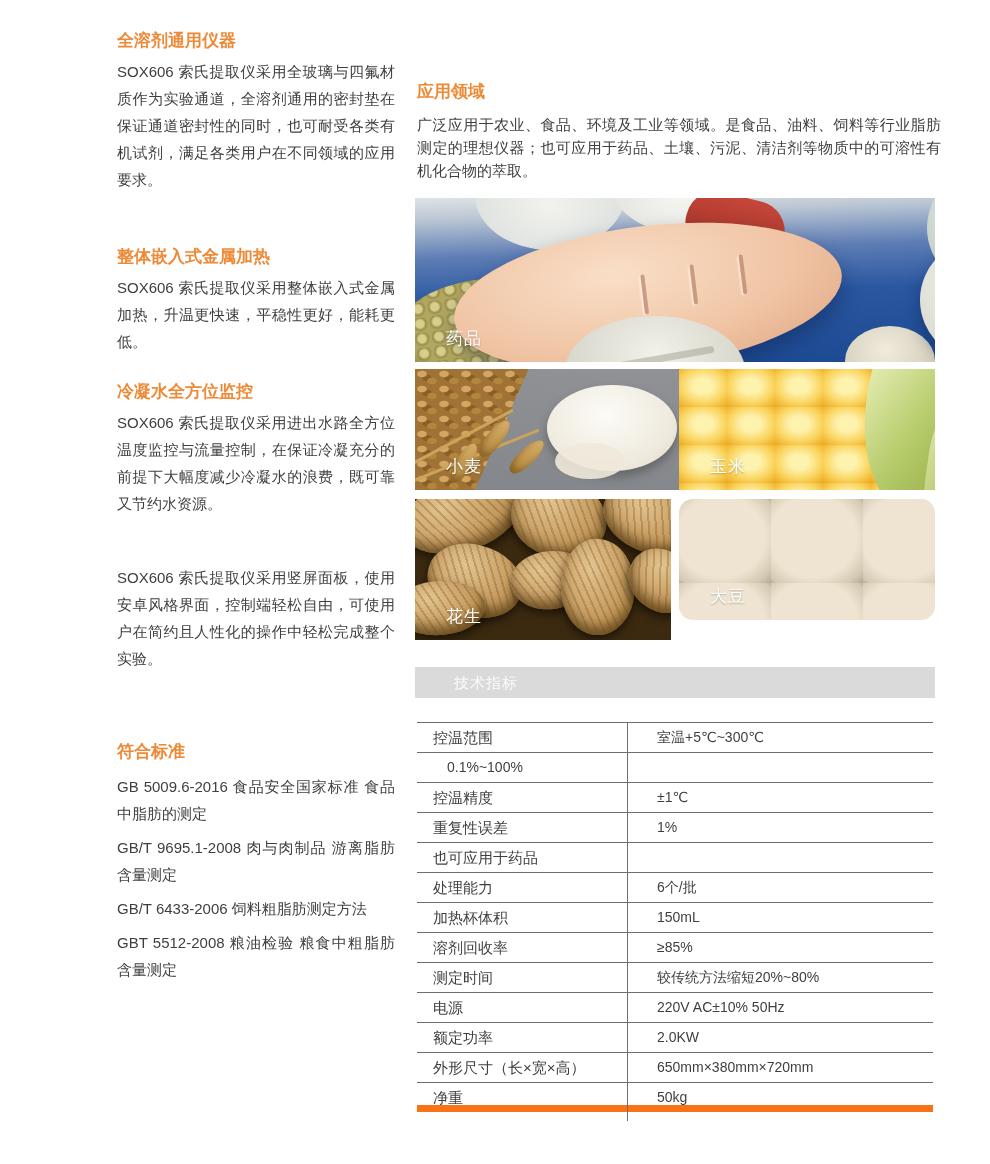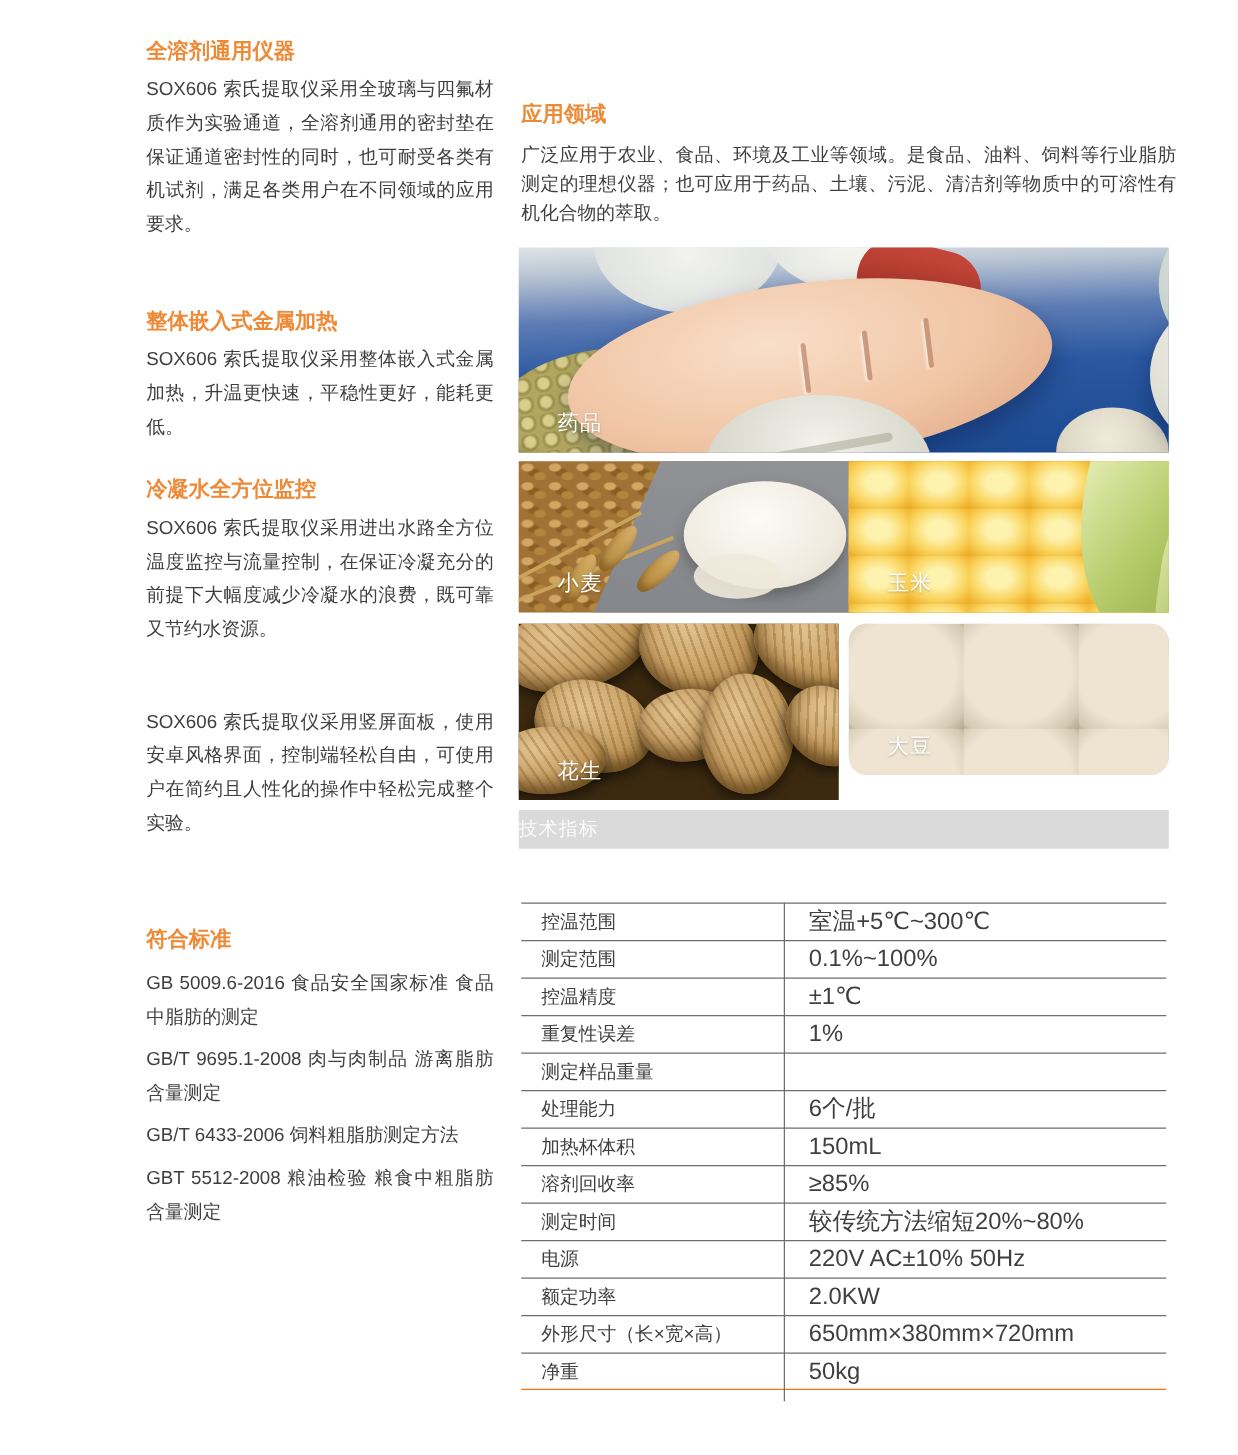--- a/index.html
+++ b/index.html
@@ -100,28 +100,28 @@
     background:repeating-linear-gradient(62deg,rgba(110,72,22,.28) 0 2px,rgba(0,0,0,0) 2px 7px); }
 
   
   .ph-soy { left:679px; top:499px; width:256px; height:121px; background-color:#857a68;
     background-image:
       radial-gradient(ellipse 84px 78px at 42px 38px,#eee4d1 0 52%,#d4c9b2 72%,rgba(70,60,42,.55) 96%),
       radial-gradient(ellipse 84px 78px at 88px 80px,#e9dfcb 0 52%,#cdc1aa 72%,rgba(70,60,42,.55) 96%);
     background-size:92px 84px;border-radius:14px; }
 
   
-  .spec-bar { position:absolute; left:415px; top:648px; width:520px; height:31px;
-    background:#dadada; color:#fbfbfb; font-size:15px; line-height:31px; 
+  .spec-bar { position:absolute; left:415px; top:667px; width:520px; height:31px;
+    background:#dadada; color:#fbfbfb; font-size:15px; line-height:31px; padding-left:39px;
     letter-spacing:1px; }
   .spec-table { position:absolute; left:417px; top:722px; width:516px; }
   .trow { display:flex; height:30px; border-top:1px solid #6e6e6e; }
-  .trow:last-child { border-bottom:1px solid #f97316; }
+  .trow:last-child { border-bottom:7px solid #f97316; }
   .tlabel { width:210px; padding-left:16px; font-size:15px; line-height:29px; }
-  .tvalue { flex:1; padding-left:20px; font-size:19px; line-height:29px; }
+  .tvalue { flex:1; padding-left:30px; font-size:14px; line-height:29px; }
   .vline { position:absolute; left:210px; top:0; height:399px; width:1px; background:#6e6e6e; }
 </style>
 </head>
 <body>
 
 <section class="lsec" style="top:30px">
   <h3>全溶剂通用仪器</h3>
   <p>SOX606 索氏提取仪采用全玻璃与四氟材质作为实验通道，全溶剂通用的密封垫在保证通道密封性的同时，也可耐受各类有机试剂，满足各类用户在不同领域的应用要求。</p>
 </section>
 <section class="lsec" style="top:246px">
@@ -204,33 +204,32 @@
   <span>技术指标</span>
 </div>
 
 <div class="spec-table">
   <div class="vline"></div>
   <div class="trow">
     <div class="tlabel">控温范围</div>
     <div class="tvalue">室温+5℃~300℃</div>
   </div>
   <div class="trow">
-    <div class="tlabel">测定范围</div>
     <div class="tvalue">0.1%~100%</div>
   </div>
   <div class="trow">
     <div class="tlabel">控温精度</div>
     <div class="tvalue">±1℃</div>
   </div>
   <div class="trow">
     <div class="tlabel">重复性误差</div>
     <div class="tvalue">1%</div>
   </div>
   <div class="trow">
-    <div class="tlabel">测定样品重量</div>
+    <div class="tlabel">也可应用于药品</div>
   </div>
   <div class="trow">
     <div class="tlabel">处理能力</div>
     <div class="tvalue">6个/批</div>
   </div>
   <div class="trow">
     <div class="tlabel">加热杯体积</div>
     <div class="tvalue">150mL</div>
   </div>
   <div class="trow">

